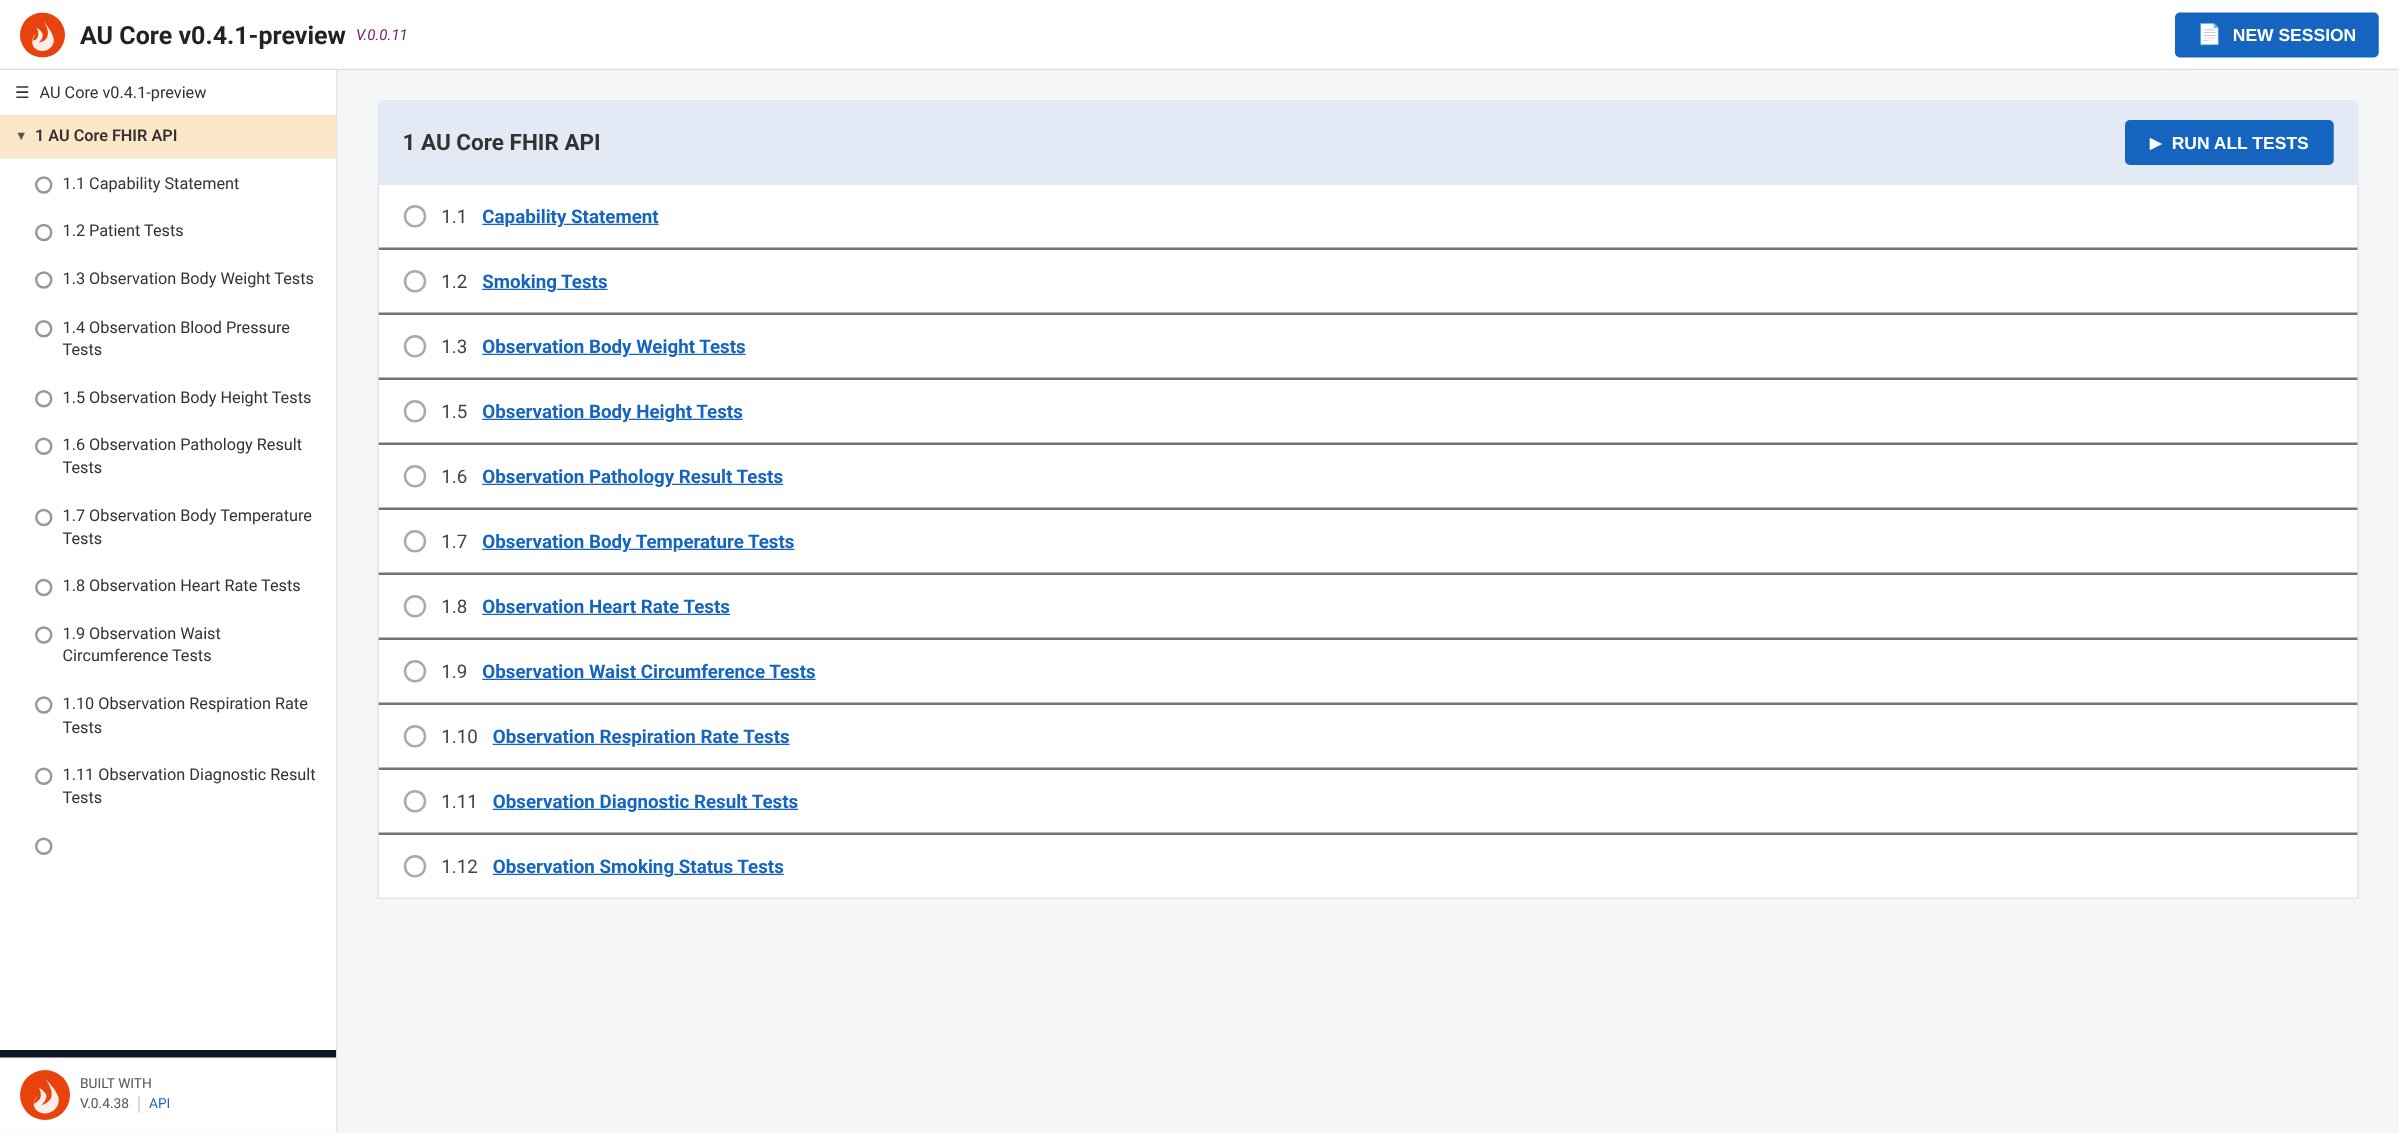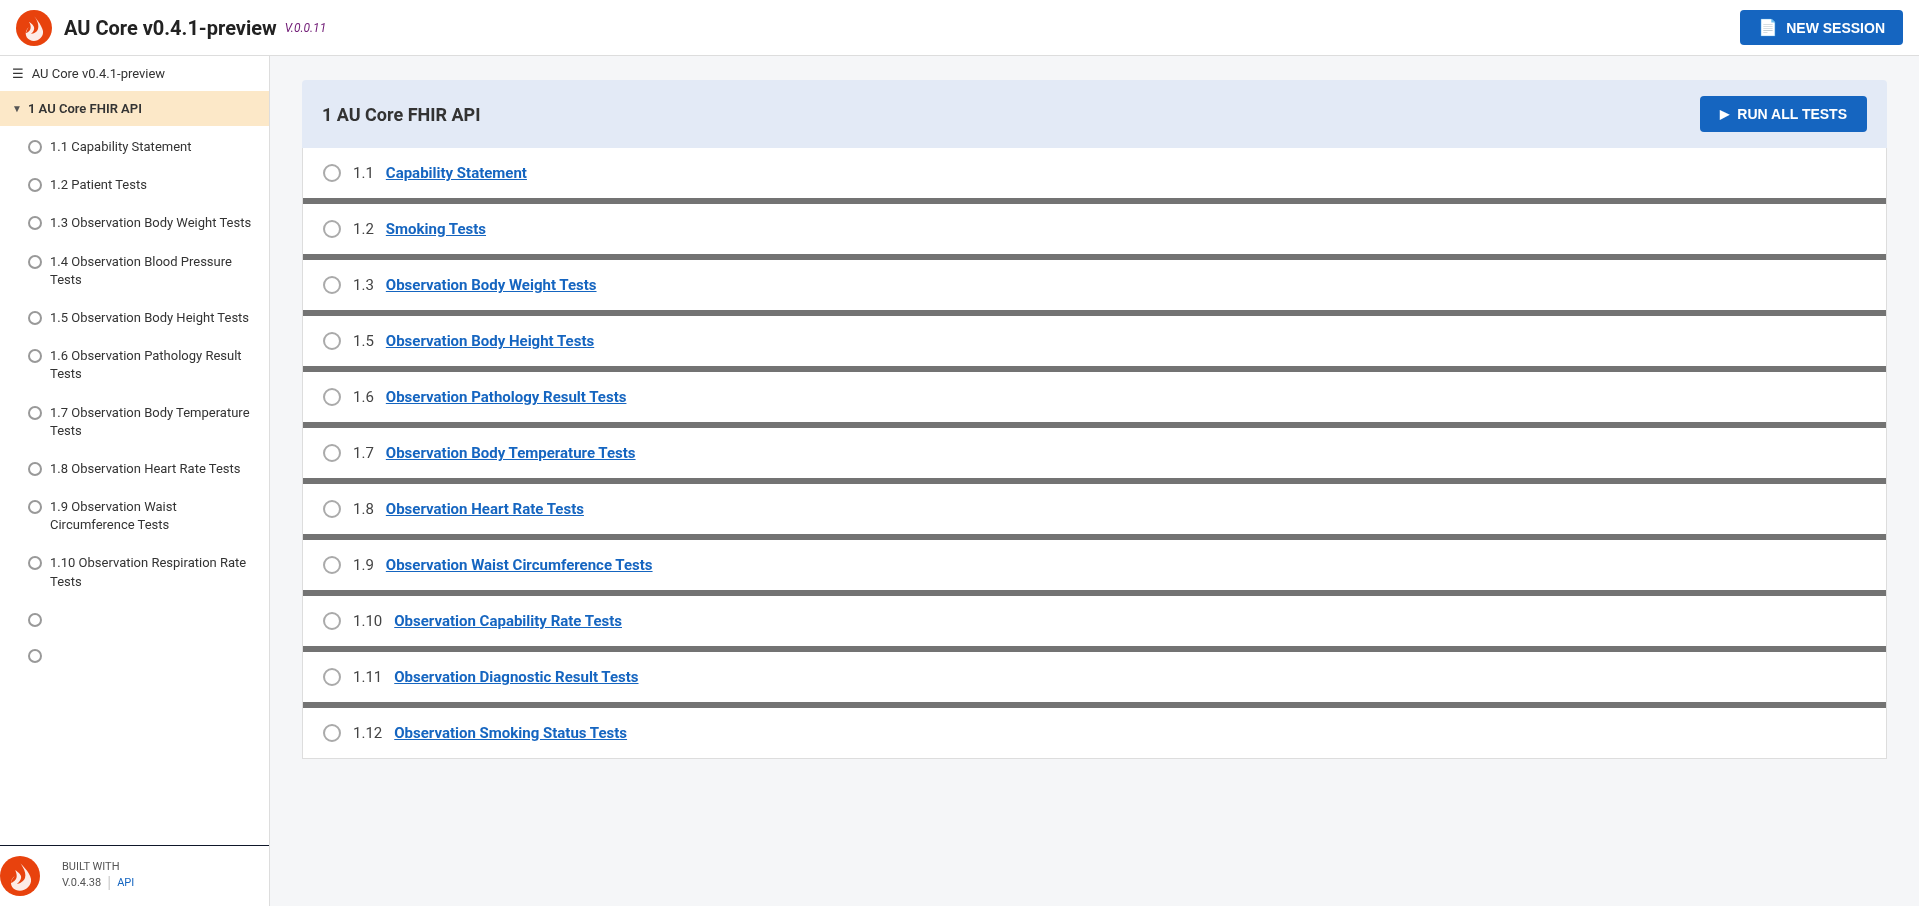--- a/index.html
+++ b/index.html
@@ -117,25 +117,25 @@
       padding: 10px 12px;
       cursor: pointer;
       font-size: 13px;
       color: #333;
       gap: 8px;
       background: #fff;
     }
 
     
     .sidebar-footer {
-      border-top: 1px solid #0f172a;
-      padding: 10px 0;
-      display: flex;
-      align-items: center;
-      gap: 22px;
+      border-top: 6px solid #0f172a;
+      padding: 10px 16px;
+      display: flex;
+      align-items: center;
+      gap: 8px;
       background: #fff;
       flex-shrink: 0;
     }
     .inferno-logo {
       width: 40px;
       height: 40px;
     }
     .footer-text {
       font-size: 11px;
       color: #555;
@@ -192,21 +192,21 @@
 
     .test-list {
       background: #fff;
       border: 1px solid #ddd;
       border-top: none;
     }
     .test-item {
       display: flex;
       align-items: center;
       padding: 16px 20px;
-      border-bottom: 6px solid #737373;
+      border-bottom: 2px solid #737373;
       gap: 12px;
       cursor: pointer;
     }
     .test-item:last-child { border-bottom: none; }
     .test-radio {
       width: 18px;
       height: 18px;
       border: 2px solid #aaa;
       border-radius: 50%;
       flex-shrink: 0;
@@ -293,20 +293,21 @@
           <div class="sidebar-item">
       <span class="radio-circle"></span>
       <span class="sidebar-item-text">1.9 Observation Waist Circumference Tests</span>
     </div>
           <div class="sidebar-item">
       <span class="radio-circle"></span>
       <span class="sidebar-item-text">1.10 Observation Respiration Rate Tests</span>
     </div>
           <div class="sidebar-item">
       <span class="radio-circle"></span>
+      <span class="sidebar-item-text">1.11 Observation Diagnostic Result Tests</span>
     </div>
           <div class="sidebar-item">
       <span class="radio-circle"></span>
     </div>
         </div>
     </div>
 
     <div class="sidebar-footer">
 
       <svg class="inferno-logo" viewBox="0 0 40 40" xmlns="http://www.w3.org/2000/svg">
@@ -373,21 +374,21 @@
       <span class="test-link">Observation Heart Rate Tests</span>
     </div>
         <div class="test-item">
       <span class="test-radio"></span>
       <span class="test-number">1.9</span>
       <span class="test-link">Observation Waist Circumference Tests</span>
     </div>
         <div class="test-item">
       <span class="test-radio"></span>
       <span class="test-number">1.10</span>
-      <span class="test-link">Observation Capability Rate Tests</span>
+      <span class="test-link">Observation Respiration Rate Tests</span>
     </div>
         <div class="test-item">
       <span class="test-radio"></span>
       <span class="test-number">1.11</span>
       <span class="test-link">Observation Diagnostic Result Tests</span>
     </div>
         <div class="test-item">
       <span class="test-radio"></span>
       <span class="test-number">1.12</span>
       <span class="test-link">Observation Smoking Status Tests</span>

